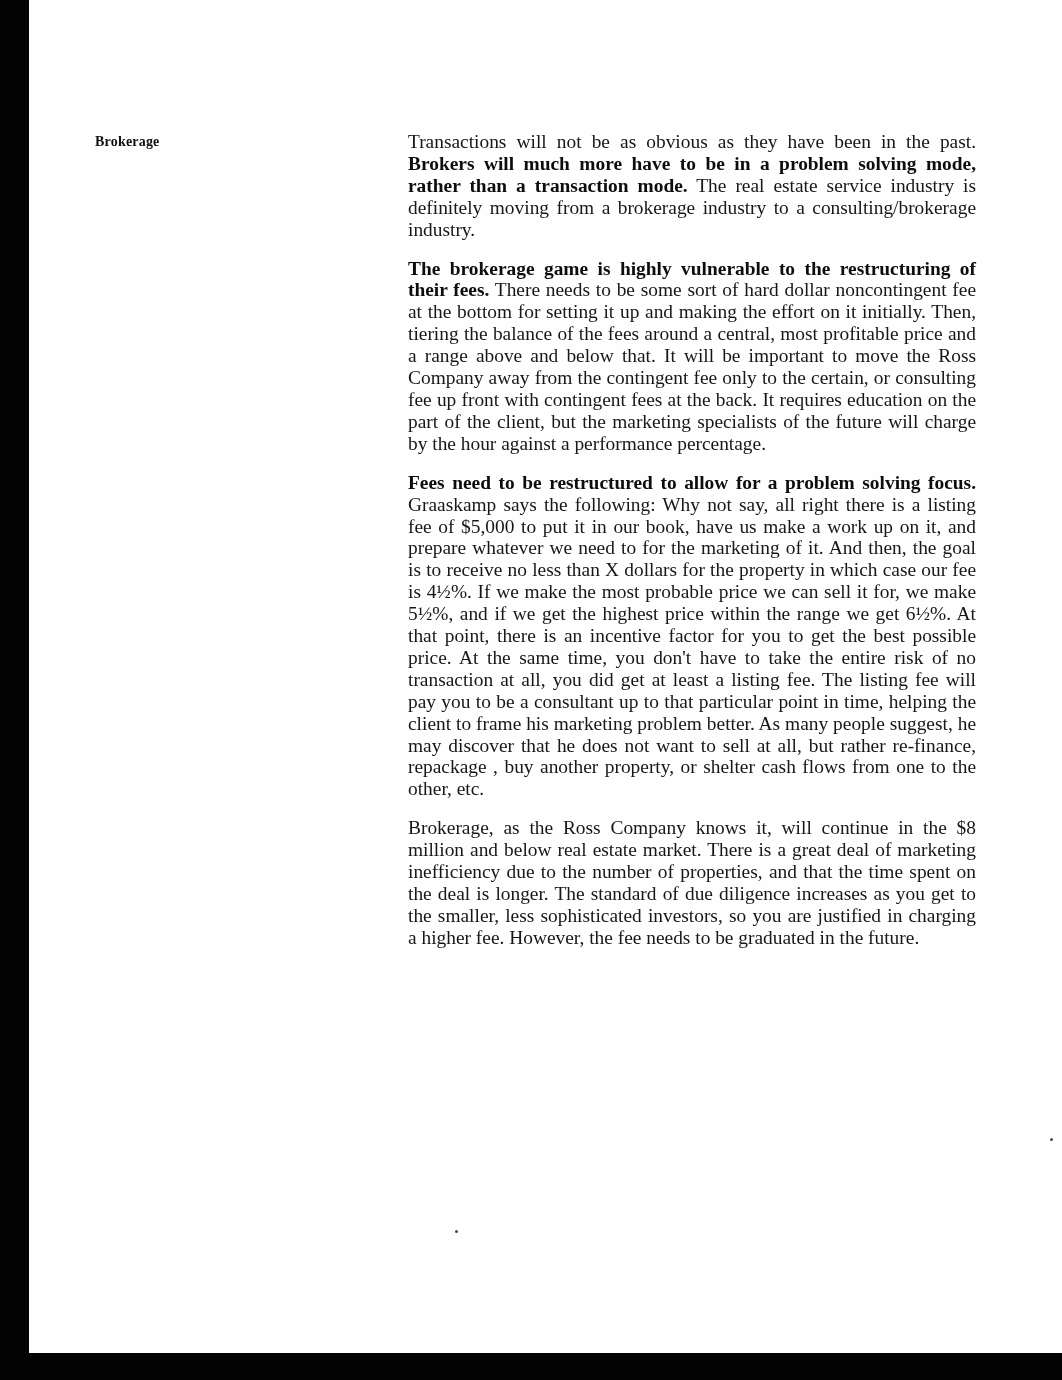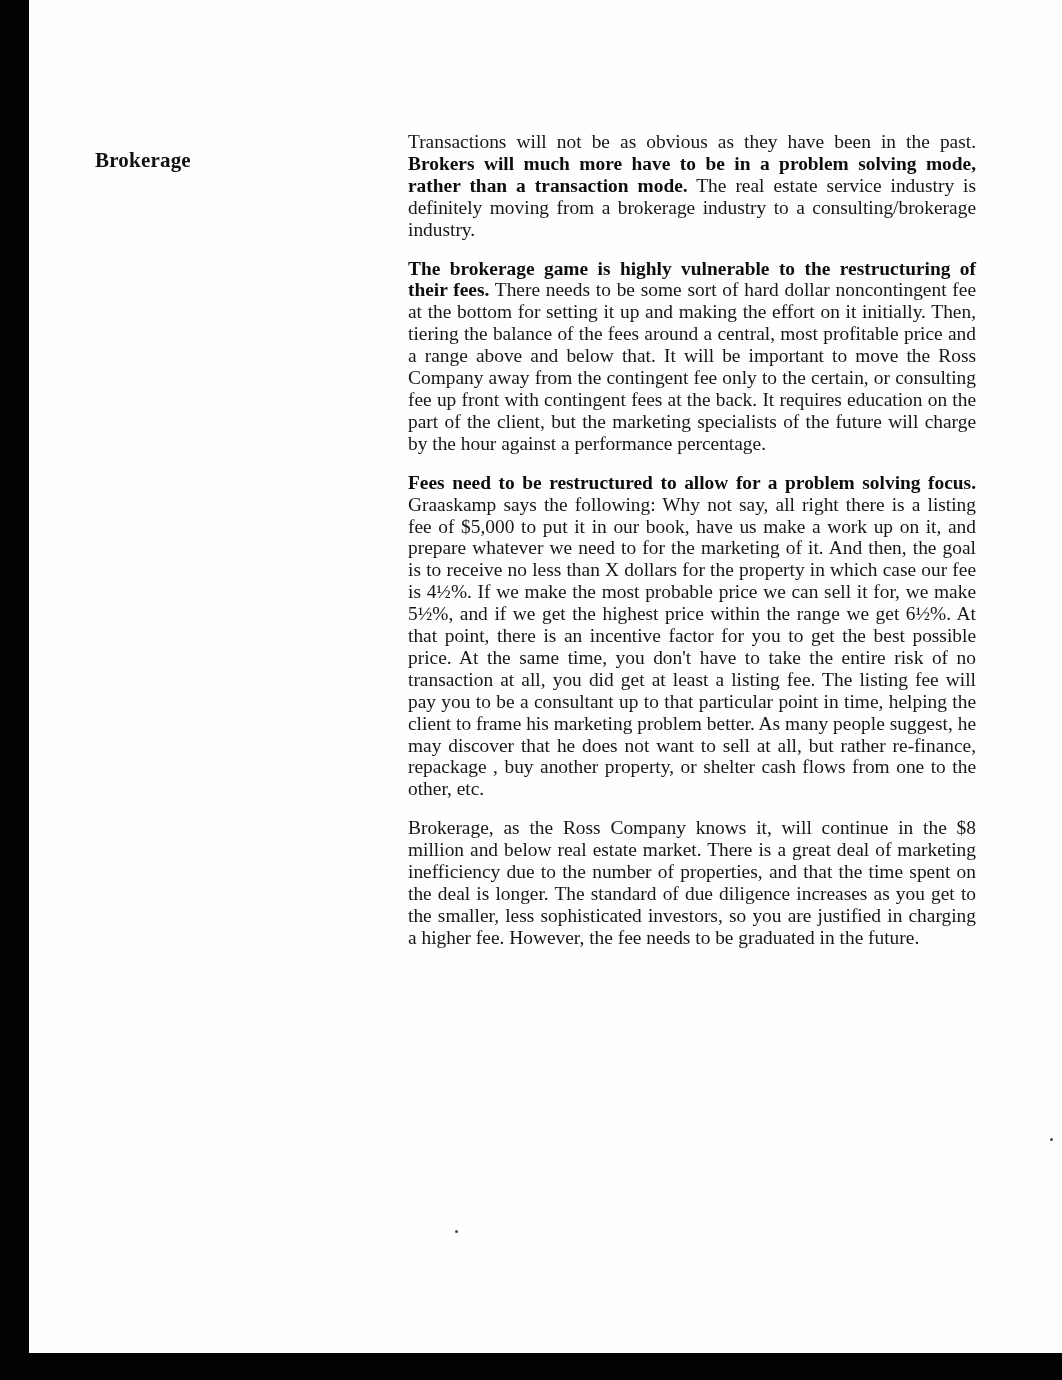--- a/index.html
+++ b/index.html
@@ -20,22 +20,22 @@
     background: #030303;
   }
   .scan-bar-bottom {
     position: absolute;
     left: 0; bottom: 0;
     width: 100%; height: 27px;
     background: #030303;
   }
   .margin-label {
     position: absolute;
-    left: 95px; top: 148px;
-    font-size: 21px;
+    left: 95px; top: 134px;
+    font-size: 14px;
     font-weight: 700;
     letter-spacing: 0.2px;
     color: #111;
   }
   .body-col {
     position: absolute;
     left: 408px; top: 131px;
     width: 572px;
     font-size: 19.4px;
     line-height: 21.9px;

